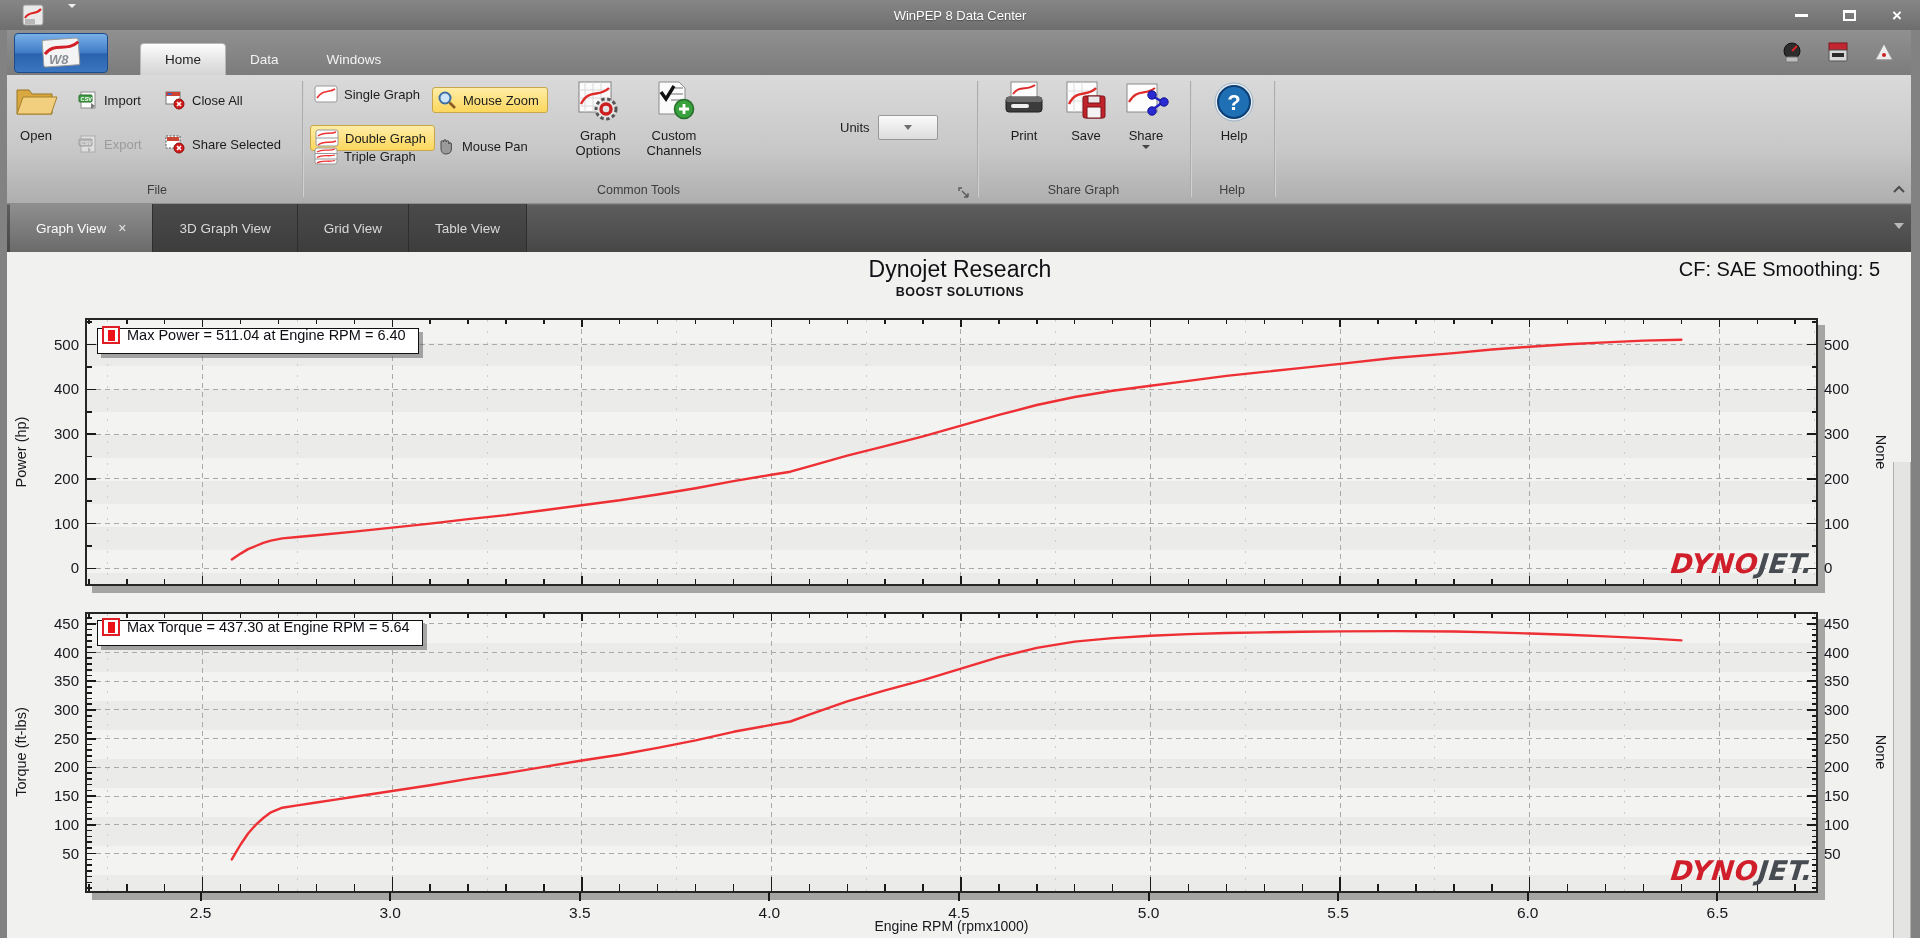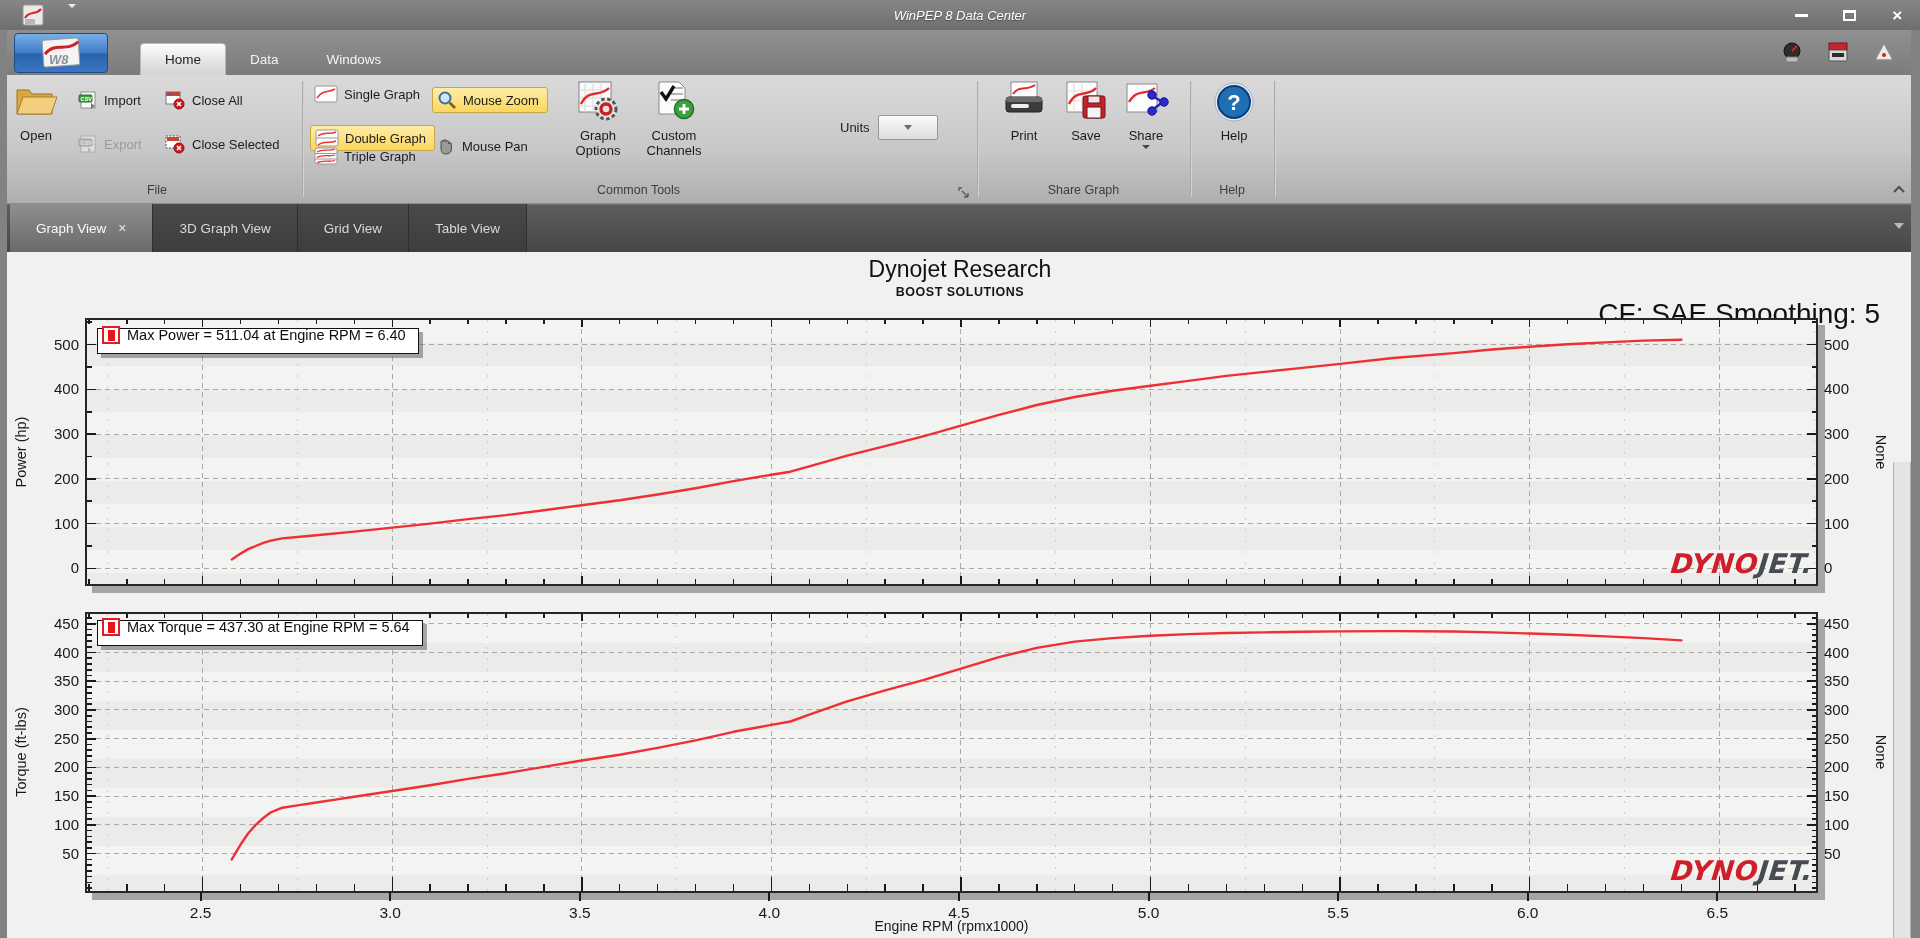--- a/index.html
+++ b/index.html
@@ -1,21 +1,21 @@
 <!DOCTYPE html>
 <html><head>
 <meta charset="utf-8">
 <style>
   * { box-sizing: border-box; margin: 0; padding: 0; }
   html,body { width:1920px; height:938px; overflow:hidden; font-family:"Liberation Sans",sans-serif; }
   #app { position:relative; width:1920px; height:938px; background:#f1f1ef; }
 
   
   .titlebar { position:absolute; left:0; top:0; width:1920px; height:30px;
-    background:linear-gradient(180deg,#868686,#6e6e6e); display:flex; align-items:center;font-style:italic; }
+    background:linear-gradient(180deg,#868686,#6e6e6e); display:flex; align-items:center; }
   .titlebar-title { position:absolute; left:0; right:0; text-align:center; color:#ffffff;
     font-size:13px; text-shadow:0 1px 1px rgba(0,0,0,.35); }
   .app-small-icon { position:absolute; left:22px; top:4px; width:22px; height:22px; }
   .qat-drop { position:absolute; left:68px; top:8px; width:16px; height:14px; color:#f0f0f0; }
   .qat-drop .bar { width:9px; height:2px; background:#f0f0f0; margin:2px auto 2px; }
   .qat-drop .tri { width:0; height:0; margin:0 auto; border-left:4px solid transparent;
     border-right:4px solid transparent; border-top:4px solid #f0f0f0; }
   .win-controls { position:absolute; right:14px; top:0; height:30px; display:flex; gap:30px; align-items:center; }
   .win-btn { width:18px; height:18px; display:flex; align-items:center; justify-content:center; cursor:default; }
   .glyph-min { width:13px; height:3px; background:#fff; }
@@ -69,21 +69,21 @@
   .vtab-close { font-size:14px; color:#e8e8e8; }
   .vstrip-caret { position:absolute; right:16px; top:18px; width:0; height:0;
     border-left:5px solid transparent; border-right:5px solid transparent; border-top:6px solid #b9b9b9; }
 
   
   .content { position:absolute; left:0; top:252px; width:1920px; height:686px; background:#f1f1ef; }
   .gheader-title { position:absolute; left:0; right:0; top:4px; text-align:center;
     font-size:23px; color:#101014; }
   .gheader-sub { position:absolute; left:0; right:0; top:33px; text-align:center;
     font-size:12.5px; font-weight:bold; letter-spacing:.5px; color:#15151a; }
-  .gheader-cf { position:absolute; right:40px; top:6px; font-size:28px; color:#101014;margin-top:40px; }
+  .gheader-cf { position:absolute; right:40px; top:6px; font-size:20px; color:#101014; }
 
   .chart-wrap { position:absolute; left:0; width:1920px; }
   #chart-0 { top:66px; height:268px; }
   #chart-1 { top:360px; height:281px; }
   .plot { position:absolute; left:85px; top:0; width:1733px; border:2px solid #262626;
     box-shadow:7px 7px 0 #a5a5a3; }
   #plot-0 { height:268px;
     background:repeating-linear-gradient(180deg,#f3f3f2 0 23px,#ebebea 23px 46px); }
   #plot-1 { height:281px;
     background:repeating-linear-gradient(180deg,#f3f3f2 0 29px,#ebebea 29px 58px); }
@@ -229,21 +229,21 @@
         </svg>
       <span>Close All</span>
     </div>
     <div class="smallbtn" style="left:160px; top:56px;">
       <svg width="22" height="20" viewBox="0 0 22 20">
         <rect x="2" y="2" width="14" height="12" fill="#fff" stroke="#555" stroke-dasharray="2,1.5"></rect>
         <rect x="3" y="3" width="12" height="4" fill="#c43"></rect>
         <circle cx="15" cy="14" r="5" fill="#d11a1a" stroke="#8e0f0f"></circle>
         <path d="M13 12 l4 4 M17 12 l-4 4" stroke="#fff" stroke-width="1.6"></path>
         </svg>
-      <span>Close Selected</span>
+      <span>Share Selected</span>
     </div>
     <div class="rgroup-label" style="left:12px; width:290px;">File</div>
     <div class="rgroup-sep" style="left:302px;"></div>
 
     <div class="smallbtn" style="left:310px; top:6px;">
       <svg width="24" height="18" viewBox="0 0 24 18">
         <rect x="1" y="1" width="22" height="16" rx="2" fill="#fdfdfd" stroke="#999"></rect>
         <path d="M3 13 C9 4 15 8 21 4" fill="none" stroke="#e33" stroke-width="1.6"></path>
         </svg>
       <span>Single Graph</span>

